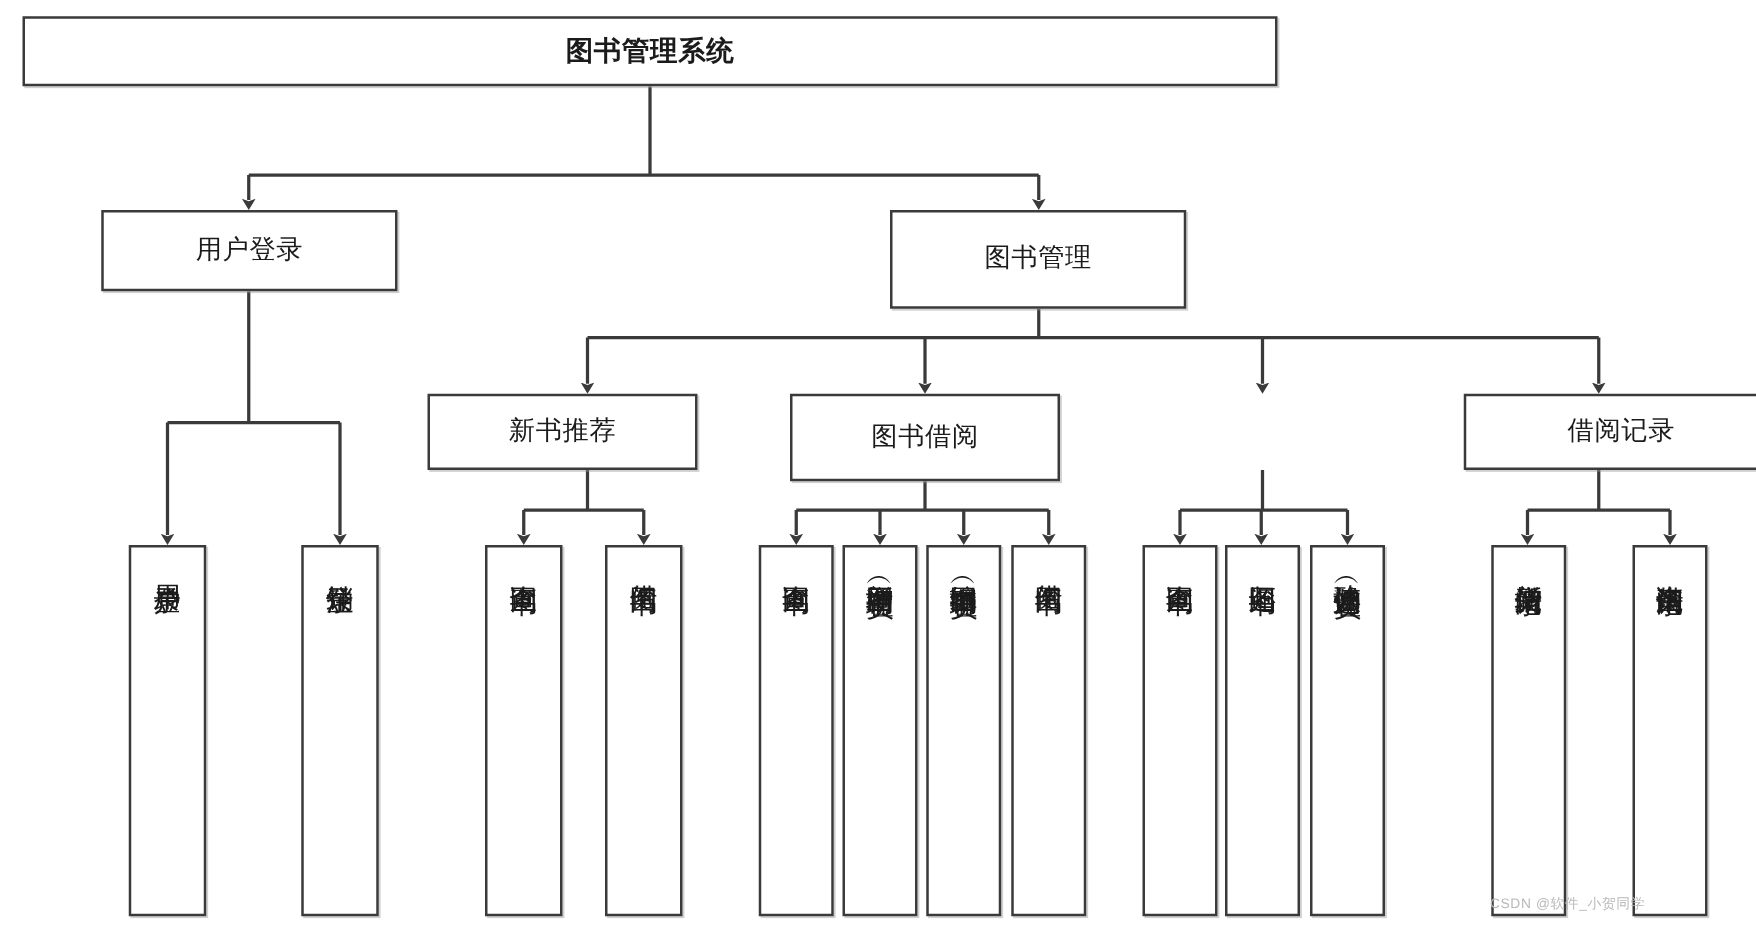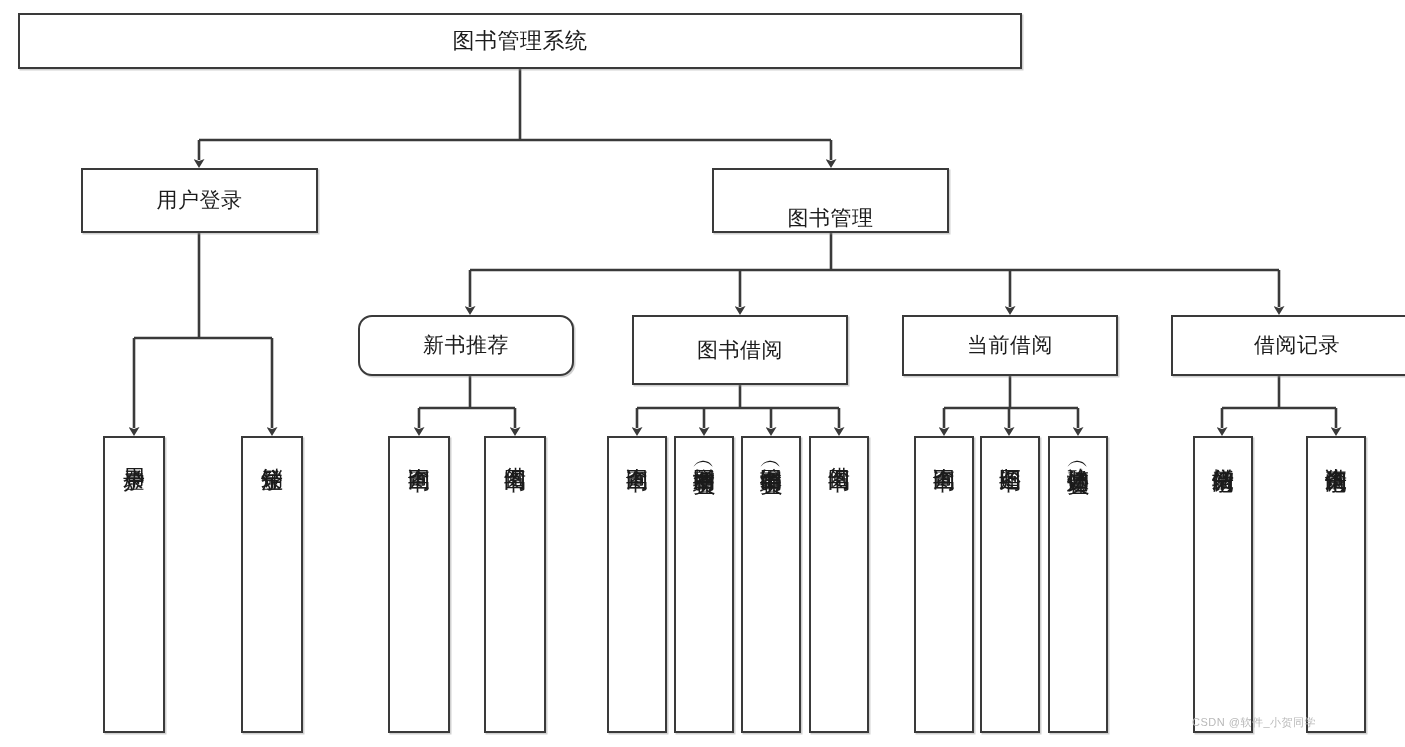--- a/index.html
+++ b/index.html
@@ -114,39 +114,36 @@
       <path d="M1009,408 L1009,428" marker-end="url(#arrow)"></path>
       <path d="M1078,408 L1078,428" marker-end="url(#arrow)"></path>
 
       <path d="M1279,376 L1279,408"></path>
       <path d="M1222,408 L1336,408"></path>
       <path d="M1222,408 L1222,428" marker-end="url(#arrow)"></path>
       <path d="M1336,408 L1336,428" marker-end="url(#arrow)"></path>
     </g>
   </svg>
 
-  <div class="node root" style="left:18px; top:13px; width:1004px; height:56px;">
+  <div class="node root" style="left:18px; top:13px; width:1004px; height:56px;font-weight:bold;">
     <span class="node-label">图书管理系统</span>
   </div>
 
   <div class="node" style="left:81px; top:168px; width:237px; height:65px;">
     <span class="node-label">用户登录</span>
   </div>
-  <div class="node" style="left:712px; top:168px; width:237px; height:65px;align-items:flex-end;">
+  <div class="node" style="left:712px; top:168px; width:237px; height:79px;">
     <span class="node-label">图书管理</span>
   </div>
 
-  <div class="node" style="left:358px; top:315px; width:216px; height:61px;border-radius:14px;">
+  <div class="node" style="left:342px; top:315px; width:216px; height:61px;">
     <span class="node-label">新书推荐</span>
   </div>
   <div class="node" style="left:632px; top:315px; width:216px; height:70px;">
     <span class="node-label">图书借阅</span>
-  </div>
-  <div class="node" style="left:902px; top:315px; width:216px; height:61px;">
-    <span class="node-label">当前借阅</span>
   </div>
   <div class="node" style="left:1171px; top:315px; width:252px; height:61px;">
     <span class="node-label">借阅记录</span>
   </div>
 
   <div class="node vertical" style="left:103px; top:436px; width:62px; height:297px;">
     <span class="node-label">用户登录</span>
   </div>
   <div class="node vertical" style="left:241px; top:436px; width:62px; height:297px;">
     <span class="node-label">注销登录</span>

